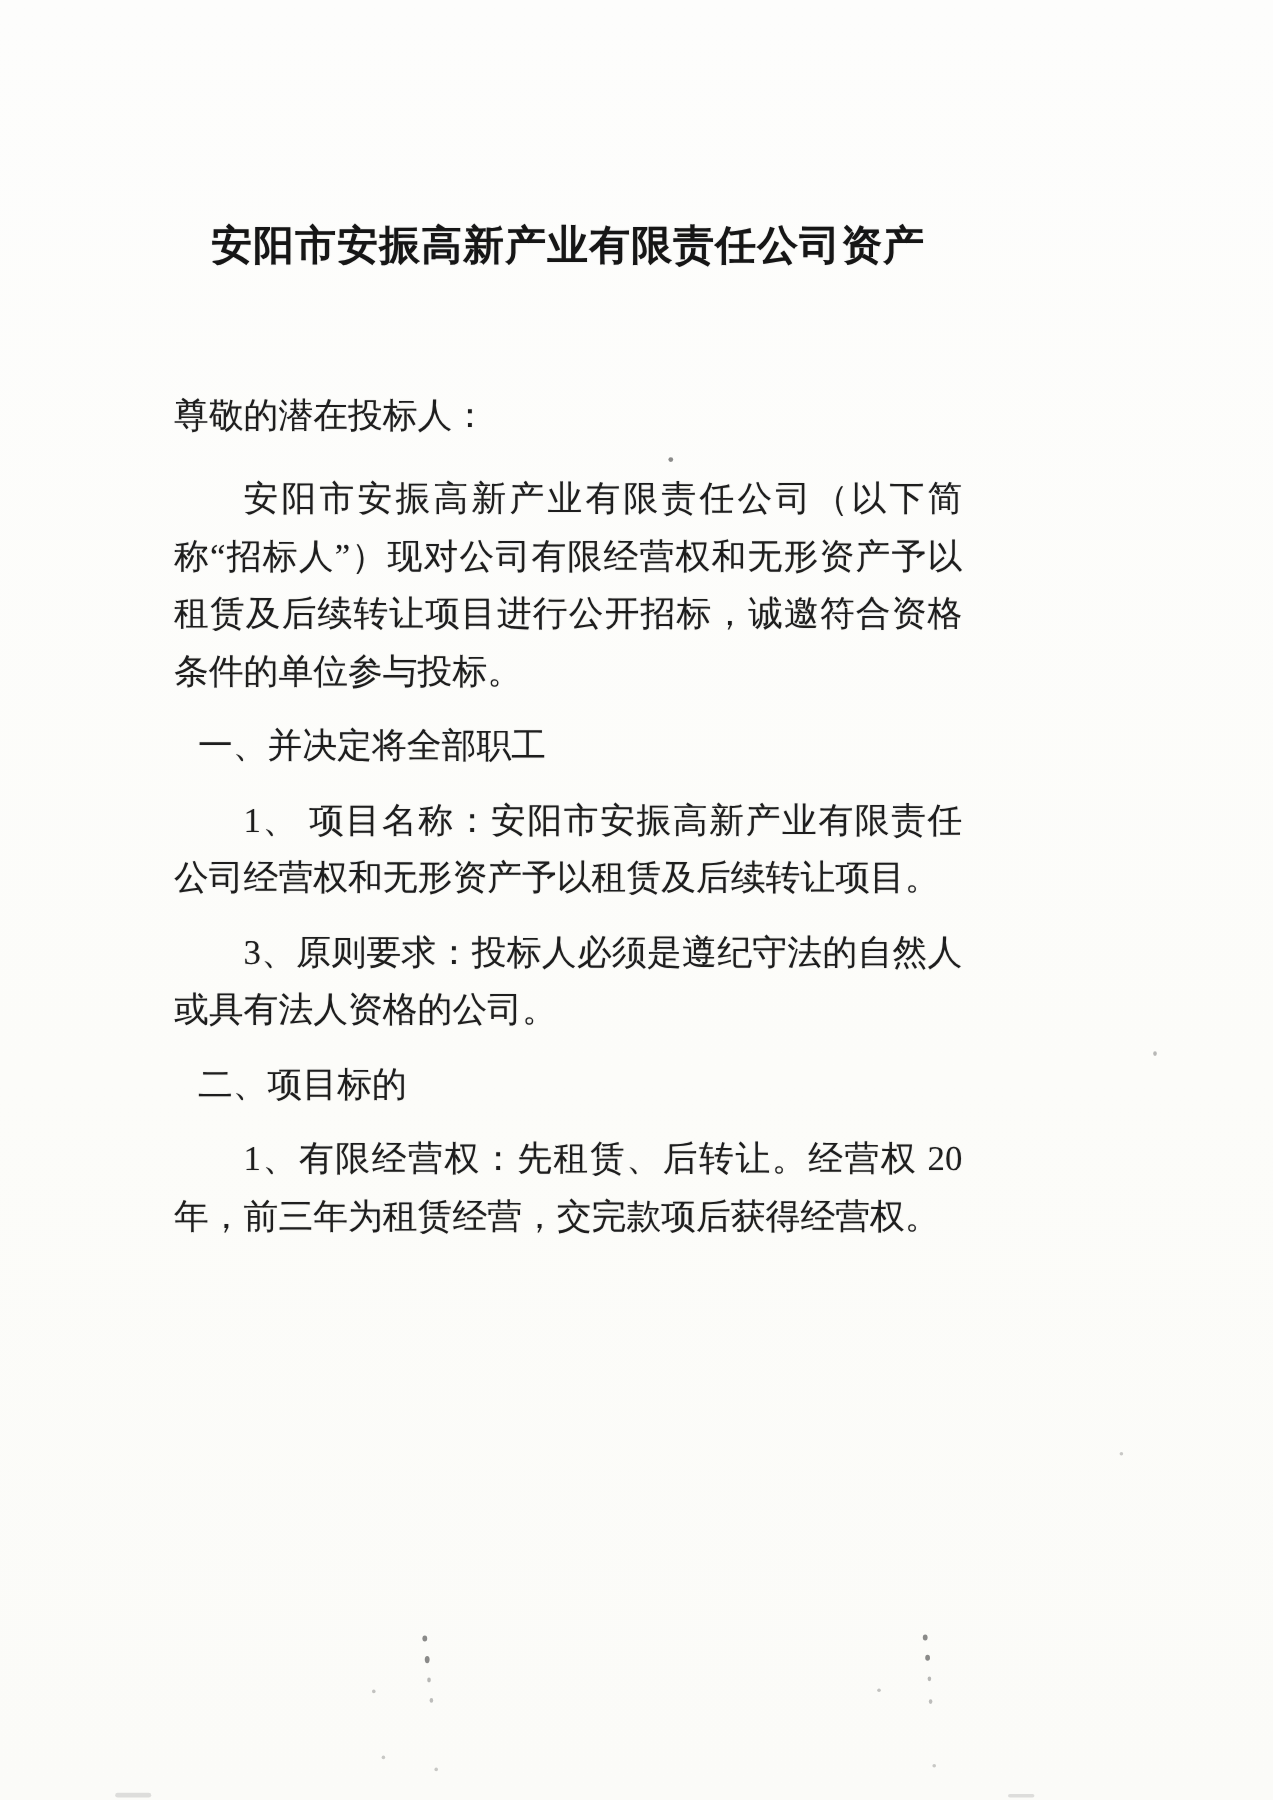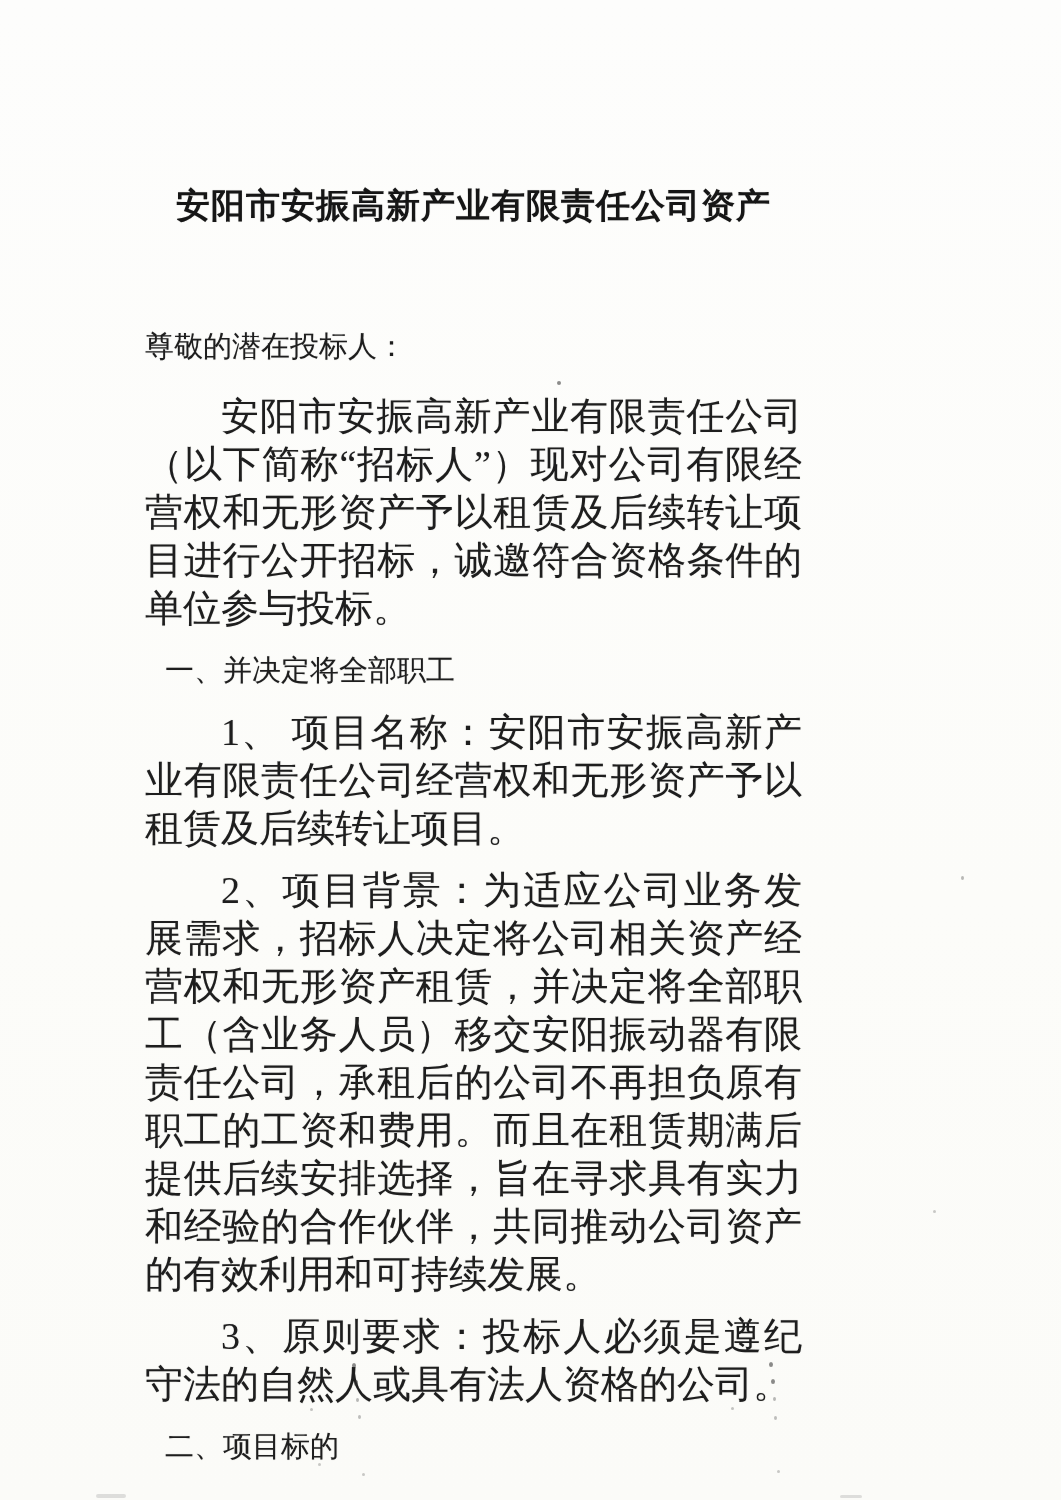--- a/index.html
+++ b/index.html
@@ -36,21 +36,21 @@
     letter-spacing: 1px;
     margin-bottom: 86px;
   }
   .salutation {
     font-size: 29px;
     line-height: 48px;
     margin: 0 0 19px 0;
     font-family: Liberation Mono, monospace;
   }
   .para {
-    font-size: 38px;
+    font-size: 29px;
     line-height: 48px;
     text-align: justify;
     text-justify: inter-ideograph;
     text-indent: 2em;
     margin: 0 0 14px 0;
   }
   .heading {
     font-size: 29px;
     line-height: 48px;
     padding-left: 20px;
@@ -79,26 +79,26 @@
   </div>
 
   <div class="salutation">尊敬的潜在投标人：</div>
 
   <div class="para">安阳市安振高新产业有限责任公司（以下简称“招标人”）现对公司有限经营权和无形资产予以租赁及后续转让项目进行公开招标，诚邀符合资格条件的单位参与投标。</div>
 
   <div class="heading">一、并决定将全部职工</div>
 
   <div class="para">1、 项目名称：安阳市安振高新产业有限责任公司经营权和无形资产予以租赁及后续转让项目。</div>
 
-  <div class="para">2、项目背景：为适应公司业务发展需求，招标人决定将公司相关资产经营权和无形资产租赁，并决定将全部职工（含业务人员）移交安阳振动器有限责任公司，承租后的公司不再担负原有职工的工资和费用。而且在租赁期满后提供后续安排选择，旨在寻求具有实力和经验的合作伙伴，共同推动公司资产的有效利用和可持续发展。</div>
 
   <div class="para">3、原则要求：投标人必须是遵纪守法的自然人或具有法人资格的公司。</div>
 
   <div class="heading">二、项目标的</div>
 
+  <div class="para">1、有限经营权：先租赁、后转让。经营权 20 年，前三年为租赁经营，交完款项后获得经营权。</div>
 
 </div>
 
 <div class="speck" style="left:557px; top:381px; width:4px; height:4px;"></div>
 <div class="speck" style="left:961px; top:876px; width:3px; height:4px; opacity:.6;"></div>
 <div class="speck" style="left:933px; top:1210px; width:3px; height:3px; opacity:.45;"></div>
 <div class="speck" style="left:352px; top:1363px; width:4px; height:5px;"></div>
 <div class="speck" style="left:354px; top:1380px; width:4px; height:6px;"></div>
 <div class="speck" style="left:356px; top:1398px; width:3px; height:4px; opacity:.6;"></div>
 <div class="speck" style="left:310px; top:1408px; width:3px; height:3px; opacity:.5;"></div>

